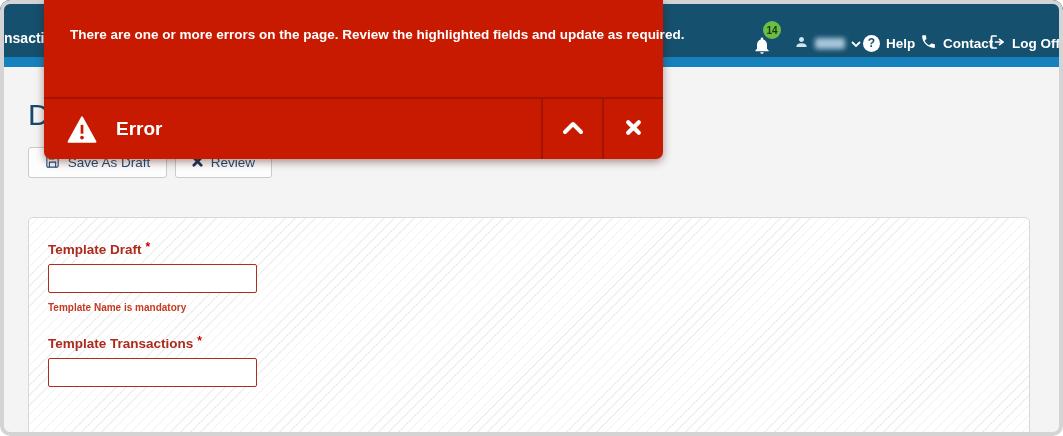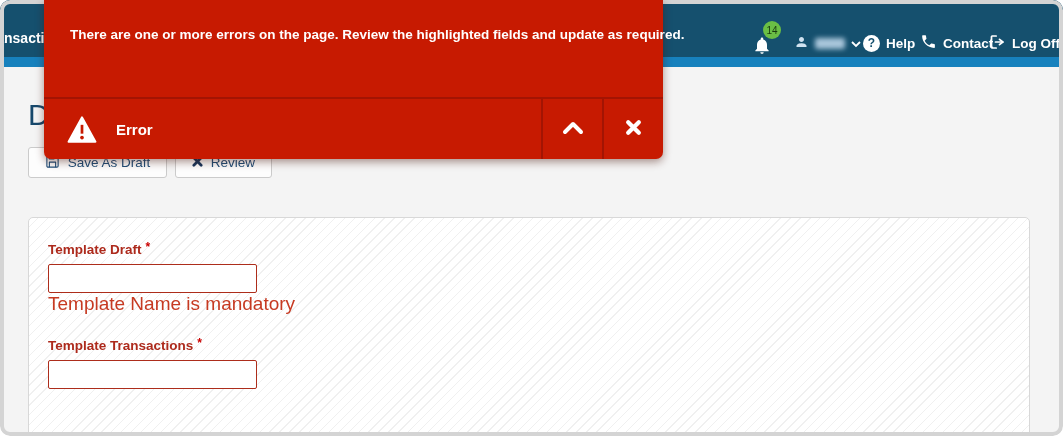--- a/index.html
+++ b/index.html
@@ -42,21 +42,21 @@
     position: absolute; top: 33px; height: 20px;
     display: flex; align-items: center; gap: 6px;
     color: #fff; font-size: 13.5px; font-weight: 700;
     cursor: pointer; white-space: nowrap;
   }
   .bell-wrap { position: absolute; left: 752px; top: 35px; width: 22px; height: 22px; cursor: pointer; }
   .badge {
     position: absolute; left: 11px; top: -14px;
     min-width: 18px; height: 18px; border-radius: 50%;
     background: #6abe45; color: #173a0e;
-    font-size: 10px; font-weight: 400;
+    font-size: 10px; font-weight: 700;
     display: flex; align-items: center; justify-content: center;
   }
   .nav-user { left: 794px; }
   .nav-redacted {
     display: inline-block; width: 30px; height: 11px;
     background: #a9c6db; border-radius: 2px; filter: blur(2.5px);
   }
   .help-circle {
     width: 17px; height: 17px; border-radius: 50%;
     background: #fff; color: #15506e;
@@ -79,21 +79,21 @@
   .overlay-msg {
     position: absolute; left: 26px; top: 27px; width: 655px;
     color: #ffffff; font-size: 13.5px; font-weight: 700;
   }
   .overlay-row {
     position: absolute; left: 0; right: 0; bottom: 0; height: 62px;
     border-top: 2px solid #a31403;
     display: flex; align-items: center;
   }
   .warn-icon { margin-left: 23px; display: flex; }
-  .overlay-label { margin-left: 19px; color: #fff; font-size: 15px; font-weight: 700; }
+  .overlay-label { margin-left: 19px; color: #fff; font-size: 19px; font-weight: 700; }
   .ov-spacer { flex: 1; }
   .ov-btn {
     width: 61px; height: 100%;
     border: none; border-left: 2px solid #a31403;
     background: transparent; cursor: pointer;
     display: flex; align-items: center; justify-content: center;
   }
   .ov-btn:last-child { border-radius: 0 0 7px 0; }
 
   
@@ -135,21 +135,21 @@
     margin-left: 4px; position: relative; top: -3px;
   }
   .field-input {
     display: block; width: 209px; height: 29px;
     border: 1px solid #ad2d1b; border-radius: 2px;
     background: #ffffff; outline: none;
     font-size: 13px; padding: 0 7px; color: #333;
     font-family: "Liberation Sans", sans-serif;
   }
   .field-error {
-    font-size: 19px; color: #c63a22; font-weight: 400;
+    margin-top: 9px; font-size: 10px; color: #c63a22; font-weight: 700;
   }
 </style>
 </head>
 <body>
 
 <div class="frame">
 
   <div class="navbar">
     <div class="nav-menu-item">Transactions</div>
 

